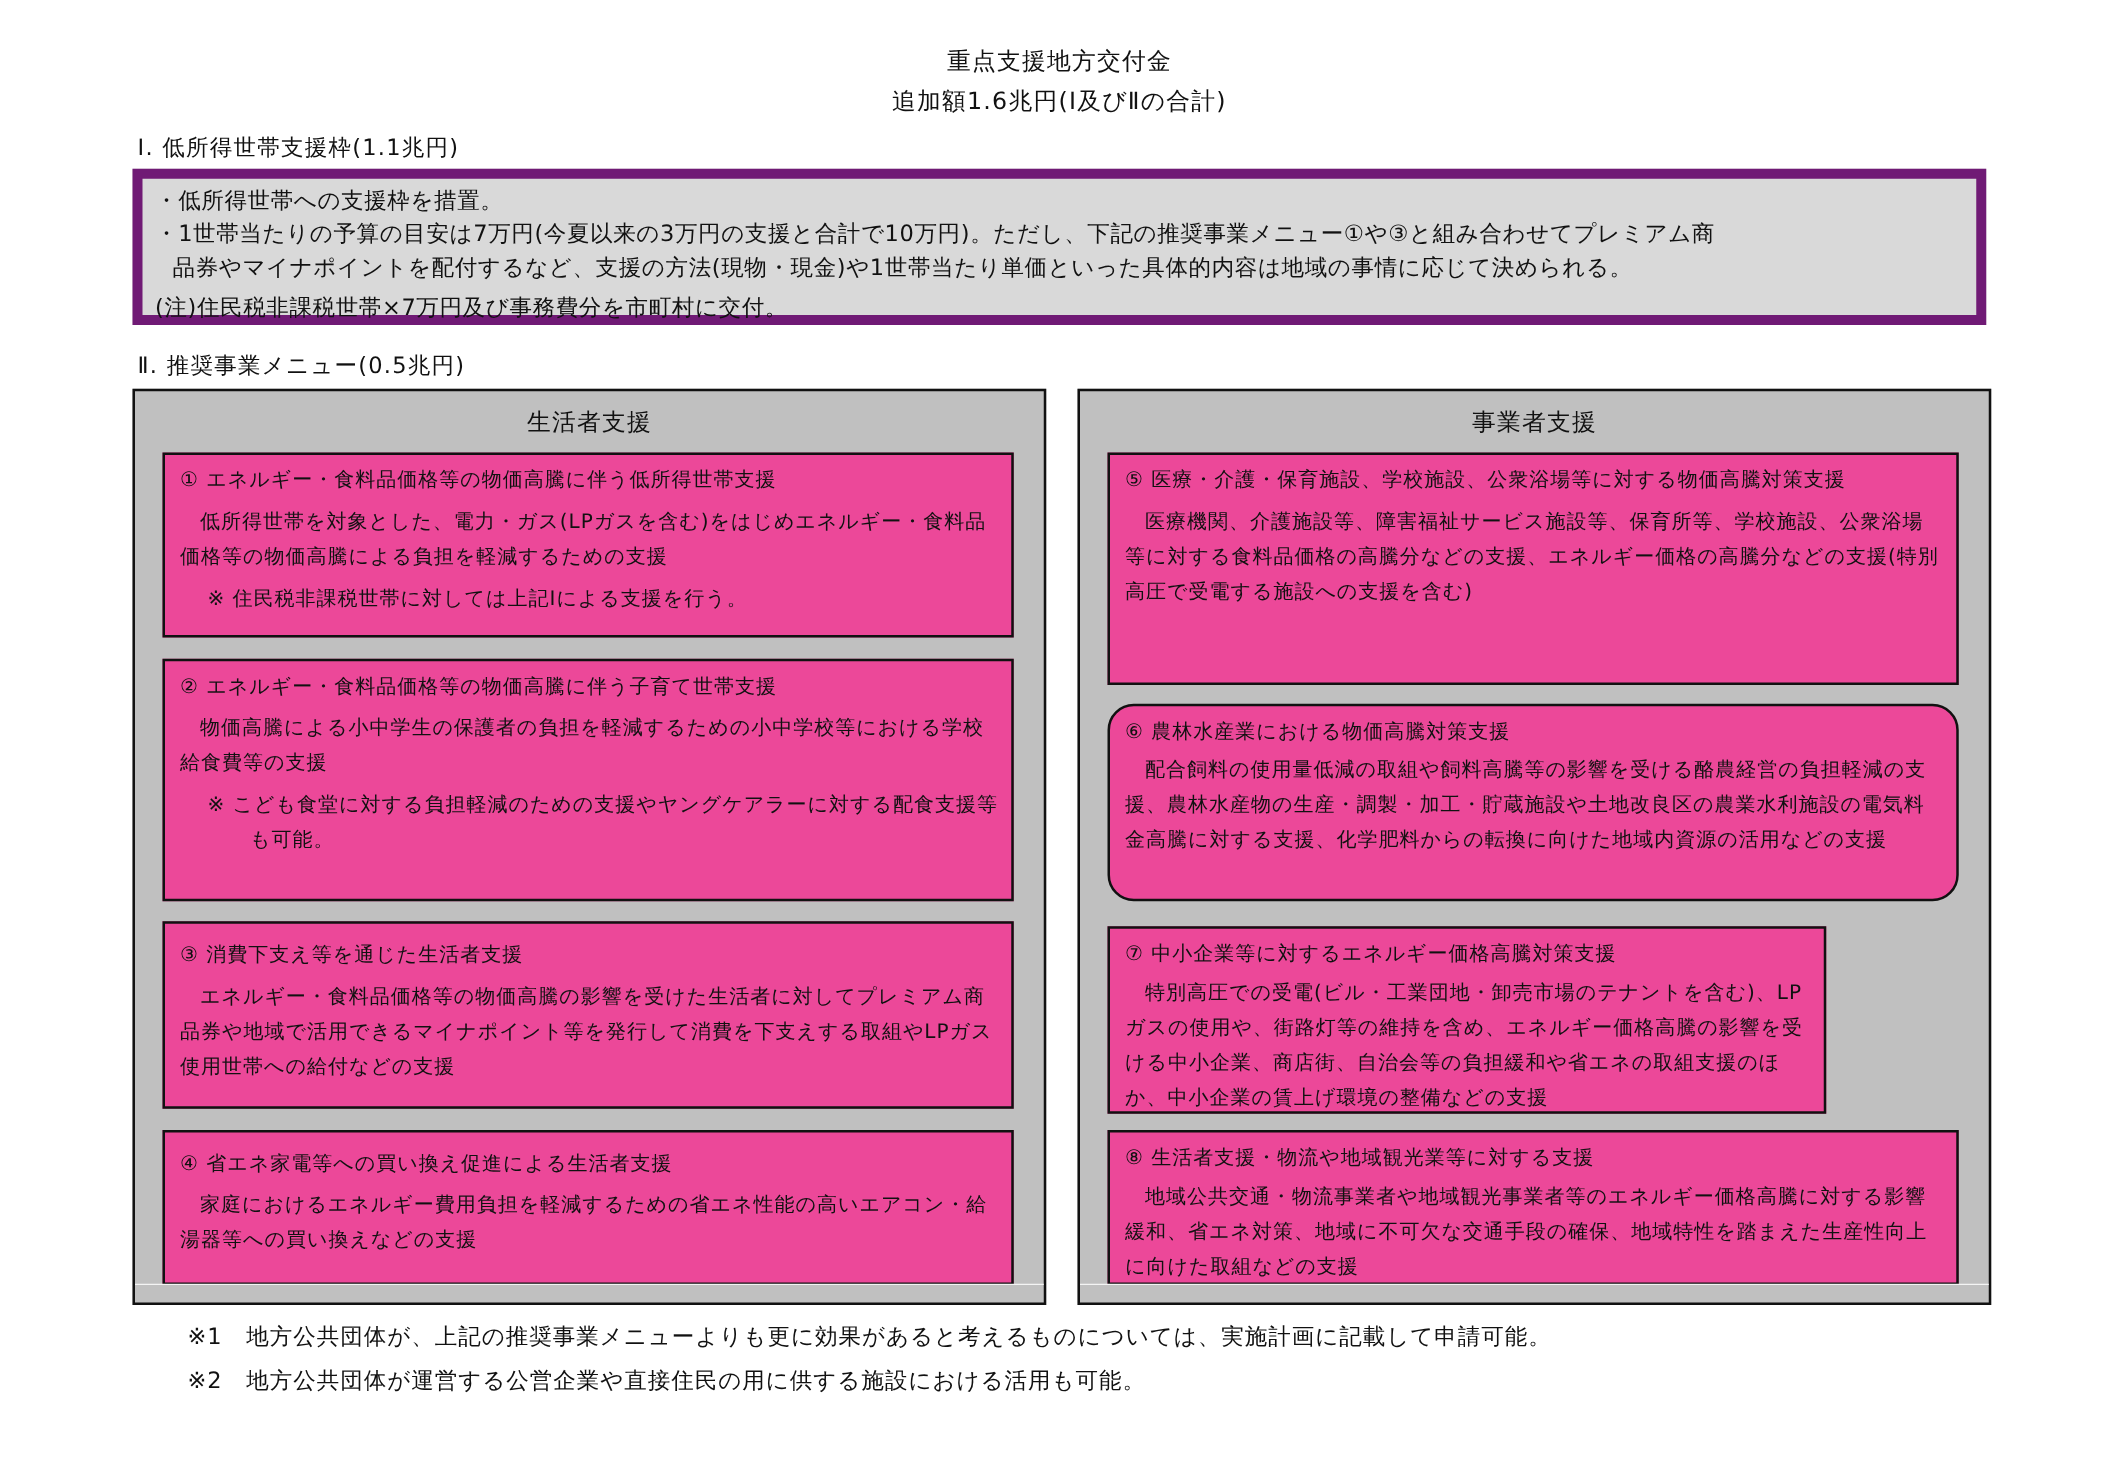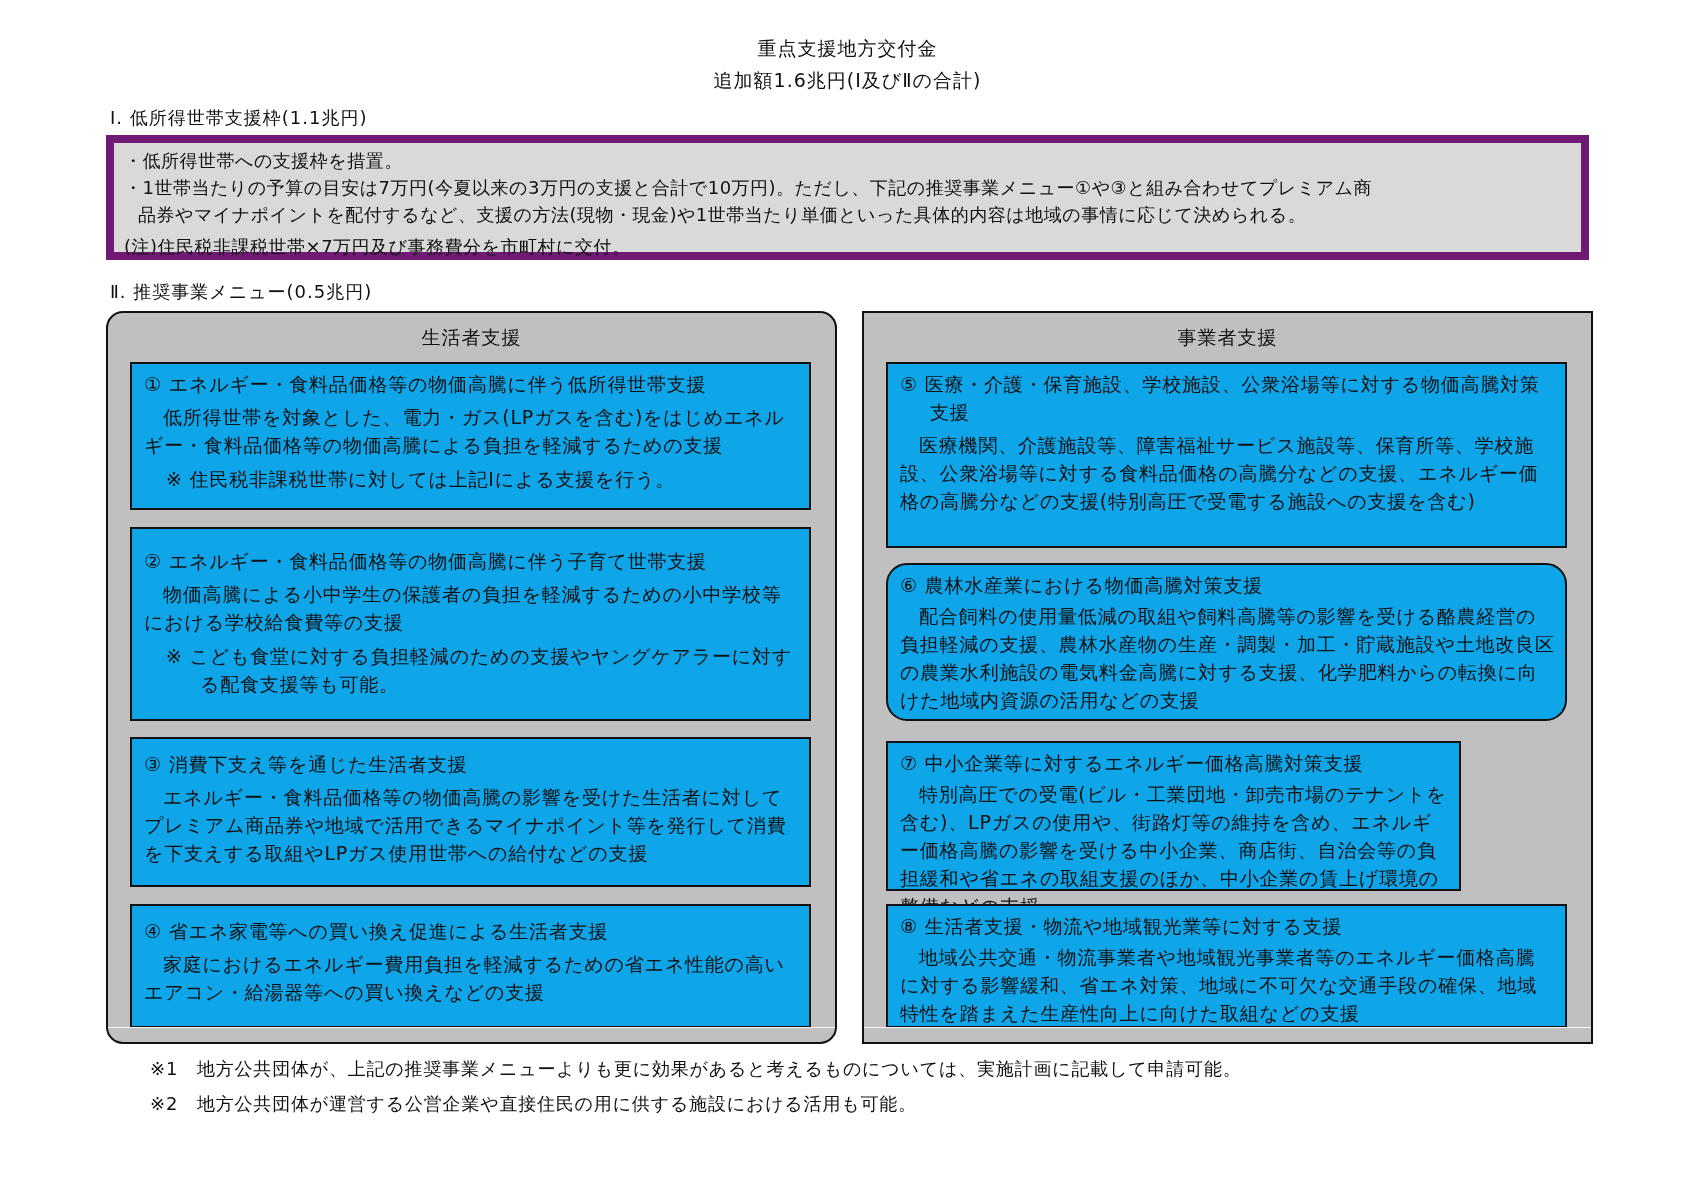--- a/index.html
+++ b/index.html
@@ -24,22 +24,22 @@
     background: #c0c0c0; border: 2px solid #111; box-sizing: border-box;
   }
   .panel .panel-title {
     position: absolute; top: 12px; left: 0; width: 100%; text-align: center;
     font-size: 19px; letter-spacing: 1px;
   }
   .panel .white-line {
     position: absolute; left: 0; right: 0; top: 714px; height: 1px; background: #f4f4f4;
   }
   .card {
-    position: absolute; background: #0ea5e9; border: 2px solid #111; box-sizing: border-box;
-    padding: 6px 10px 0 12px; font-size: 19px; line-height: 28px; letter-spacing: 0.8px;
+    position: absolute; background: #ec4899; border: 2px solid #111; box-sizing: border-box;
+    padding: 6px 10px 0 12px; font-size: 16px; line-height: 28px; letter-spacing: 0.8px;
   }
   .card .card-title { display: block; }
   .card .card-title.hang { padding-left: 30px; text-indent: -30px; }
   .card .card-body { display: block; margin-top: 5px; text-indent: 1em; }
   .card .card-note { display: block; margin-top: 6px; padding-left: 30px; text-indent: -8px; }
   .card .card-note.hang2 { padding-left: 56px; text-indent: -34px; }
   .footnote { font-size: 18px; letter-spacing: 0.8px; white-space: nowrap; left: 150px; }
 </style>
 </head>
 <body>
@@ -50,31 +50,31 @@
 <div class="abs heading" style="left:110px; top:106px;">Ⅰ. 低所得世帯支援枠(1.1兆円)</div>
 <div class="abs box1">
   <div class="line">・低所得世帯への支援枠を措置。</div>
   <div class="line">・1世帯当たりの予算の目安は7万円(今夏以来の3万円の支援と合計で10万円)。ただし、下記の推奨事業メニュー①や③と組み合わせてプレミアム商</div>
   <div class="line indent">品券やマイナポイントを配付するなど、支援の方法(現物・現金)や1世帯当たり単価といった具体的内容は地域の事情に応じて決められる。</div>
   <div class="line note">(注)住民税非課税世帯×7万円及び事務費分を市町村に交付。</div>
 </div>
 
 <div class="abs heading" style="left:110px; top:280px;">Ⅱ. 推奨事業メニュー(0.5兆円)</div>
 
-<div class="abs panel" style="left:106px;border-radius:17px;">
+<div class="abs panel" style="left:106px;">
   <div class="panel-title">生活者支援</div>
 
   <div class="card" style="left:22px; top:49px; width:681px; height:148px;">
     <span class="card-title">① エネルギー・食料品価格等の物価高騰に伴う低所得世帯支援</span>
     <span class="card-body">低所得世帯を対象とした、電力・ガス(LPガスを含む)をはじめエネルギー・食料品価格等の物価高騰による負担を軽減するための支援</span>
     <span class="card-note">※ 住民税非課税世帯に対しては上記Ⅰによる支援を行う。</span>
   </div>
 
   <div class="card" style="left:22px; top:214px; width:681px; height:194px;">
-    <span class="card-title" style="margin-top:12px;">② エネルギー・食料品価格等の物価高騰に伴う子育て世帯支援</span>
+    <span class="card-title" style="">② エネルギー・食料品価格等の物価高騰に伴う子育て世帯支援</span>
     <span class="card-body">物価高騰による小中学生の保護者の負担を軽減するための小中学校等における学校給食費等の支援</span>
     <span class="card-note hang2">※ こども食堂に対する負担軽減のための支援やヤングケアラーに対する配食支援等も可能。</span>
   </div>
 
   <div class="card" style="left:22px; top:424px; width:681px; height:150px;">
     <span class="card-title" style="margin-top:5px;">③ 消費下支え等を通じた生活者支援</span>
     <span class="card-body">エネルギー・食料品価格等の物価高騰の影響を受けた生活者に対してプレミアム商品券や地域で活用できるマイナポイント等を発行して消費を下支えする取組やLPガス使用世帯への給付などの支援</span>
   </div>
 
   <div class="card" style="left:22px; top:591px; width:681px; height:124px;">

